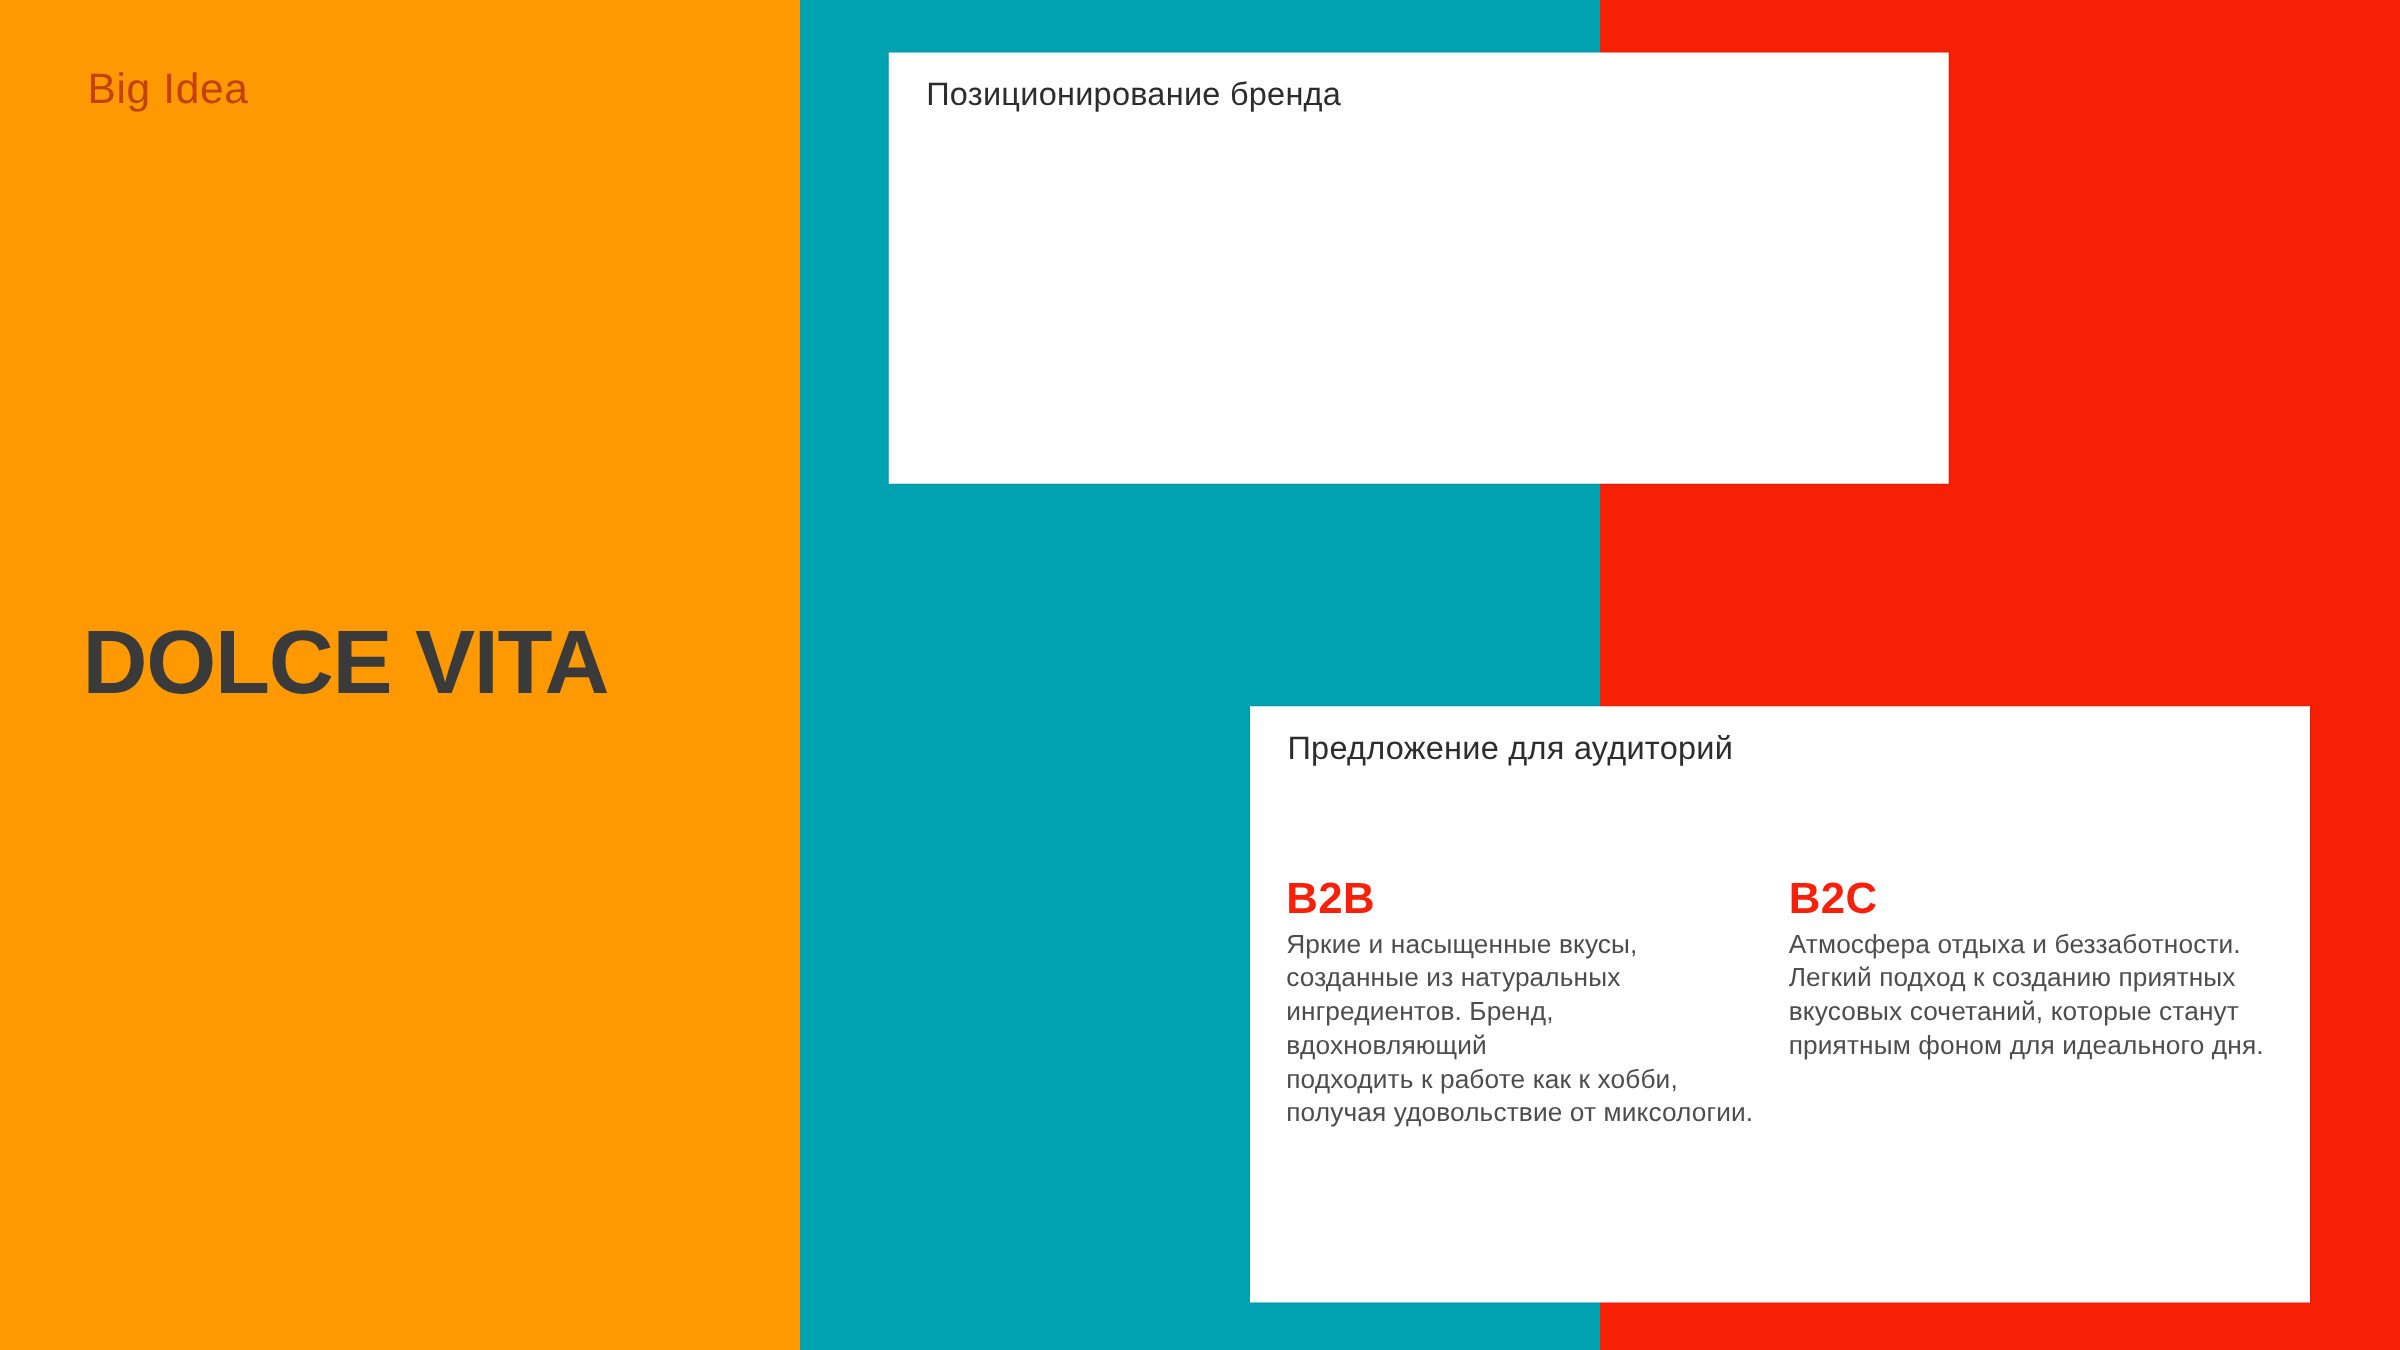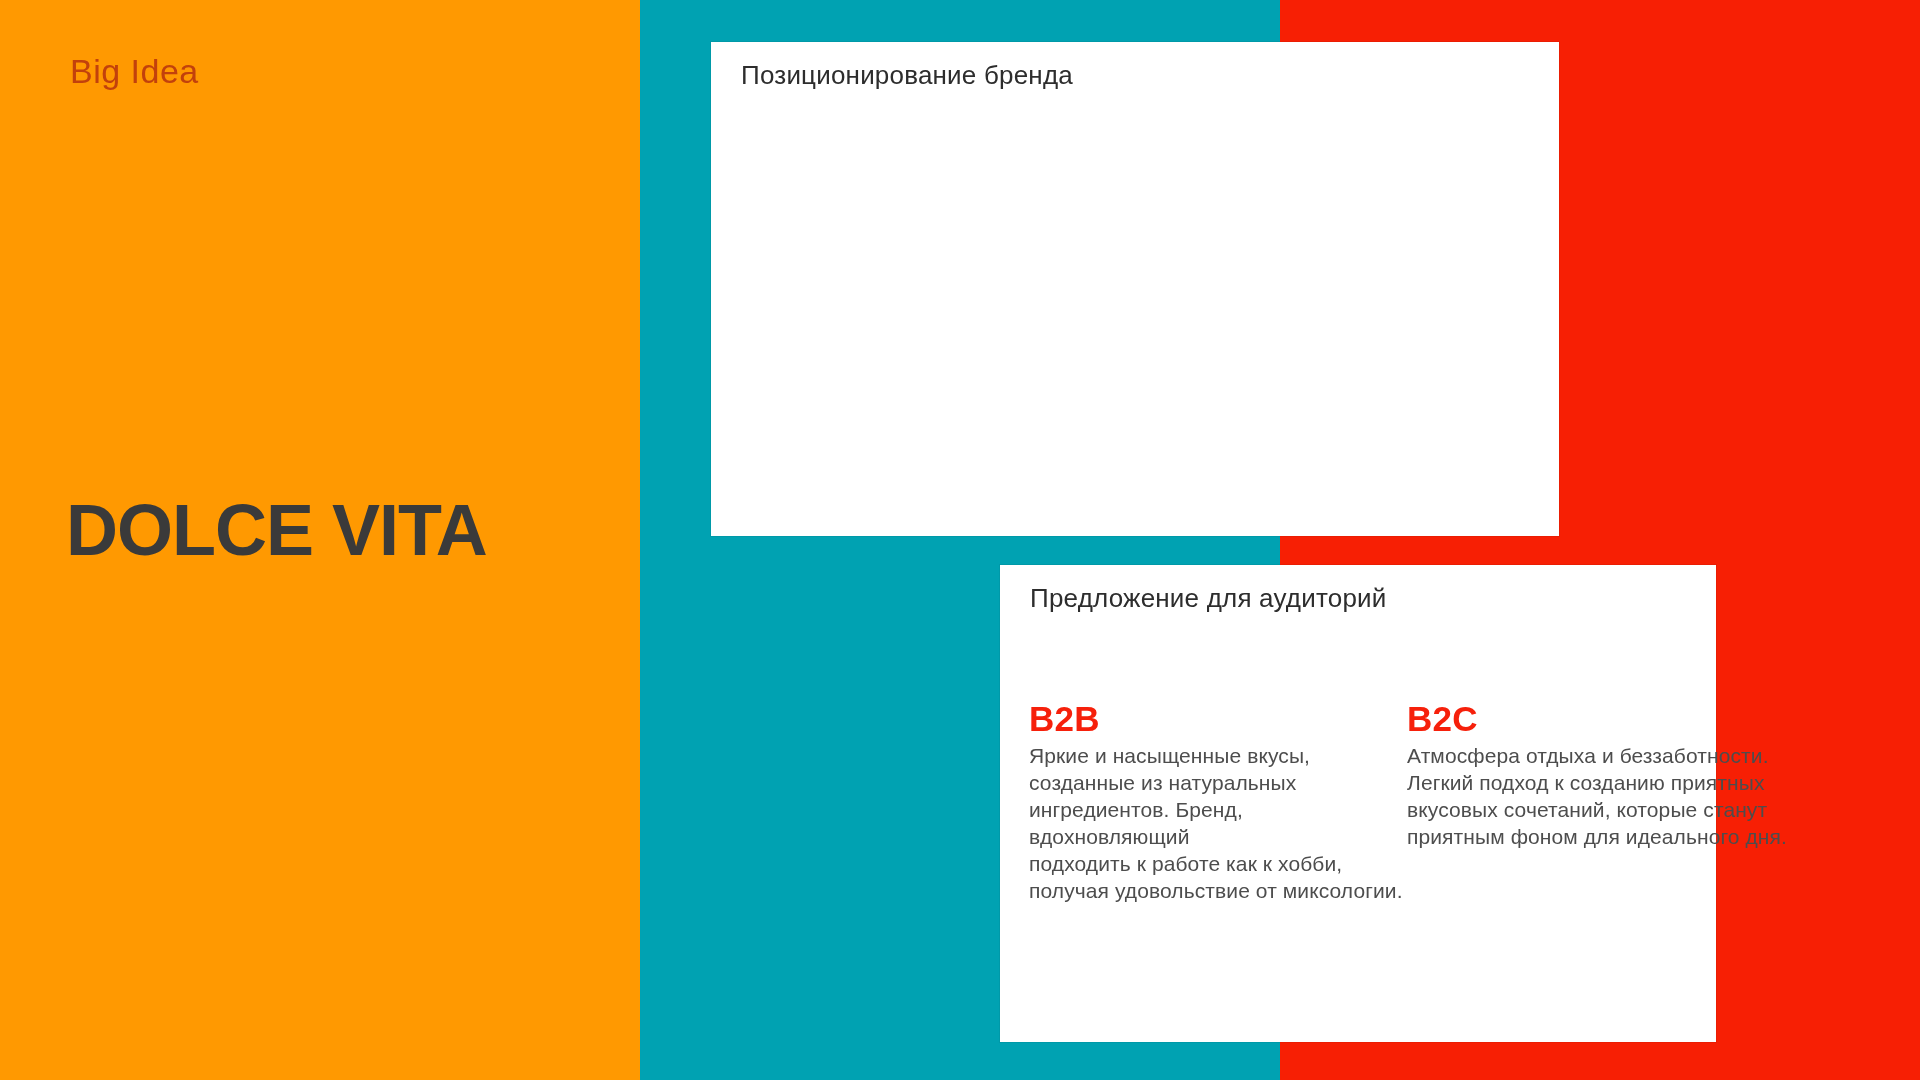--- a/index.html
+++ b/index.html
@@ -56,48 +56,48 @@
     font-size: 26px;
     font-weight: 400;
     color: #2d2d2d;
     letter-spacing: 0.2px;
   }
 
   .card.positioning {
     left: 711px;
     top: 42px;
     width: 848px;
-    height: 494px;
+    height: 345px;
   }
   .statement {
     position: absolute;
     top: 130px;
     left: 24px;
     right: 24px;
     text-align: center;
     font-size: 38px;
     font-weight: 700;
     line-height: 48px;
     color: var(--heading_text, #3A3A3A);
     white-space: pre-line;
   }
 
   .card.audience {
     left: 1000px;
     top: 565px;
-    width: 716px;
+    width: 848px;
     height: 477px;
   }
   .aud-col {
     position: absolute;
     top: 138px;
     width: 380px;
   }
   .aud-col.col-b2b { left: 29px; }
-  .aud-col.col-b2c { left: 407px; }
+  .aud-col.col-b2c { left: 431px; }
   .aud-heading {
     font-size: 35px;
     font-weight: 700;
     line-height: 32px;
     color: var(--accent, #F6200B);
     margin: 0 0 7px 0;
     letter-spacing: 0.3px;
   }
   .aud-body {
     font-size: 21px;

